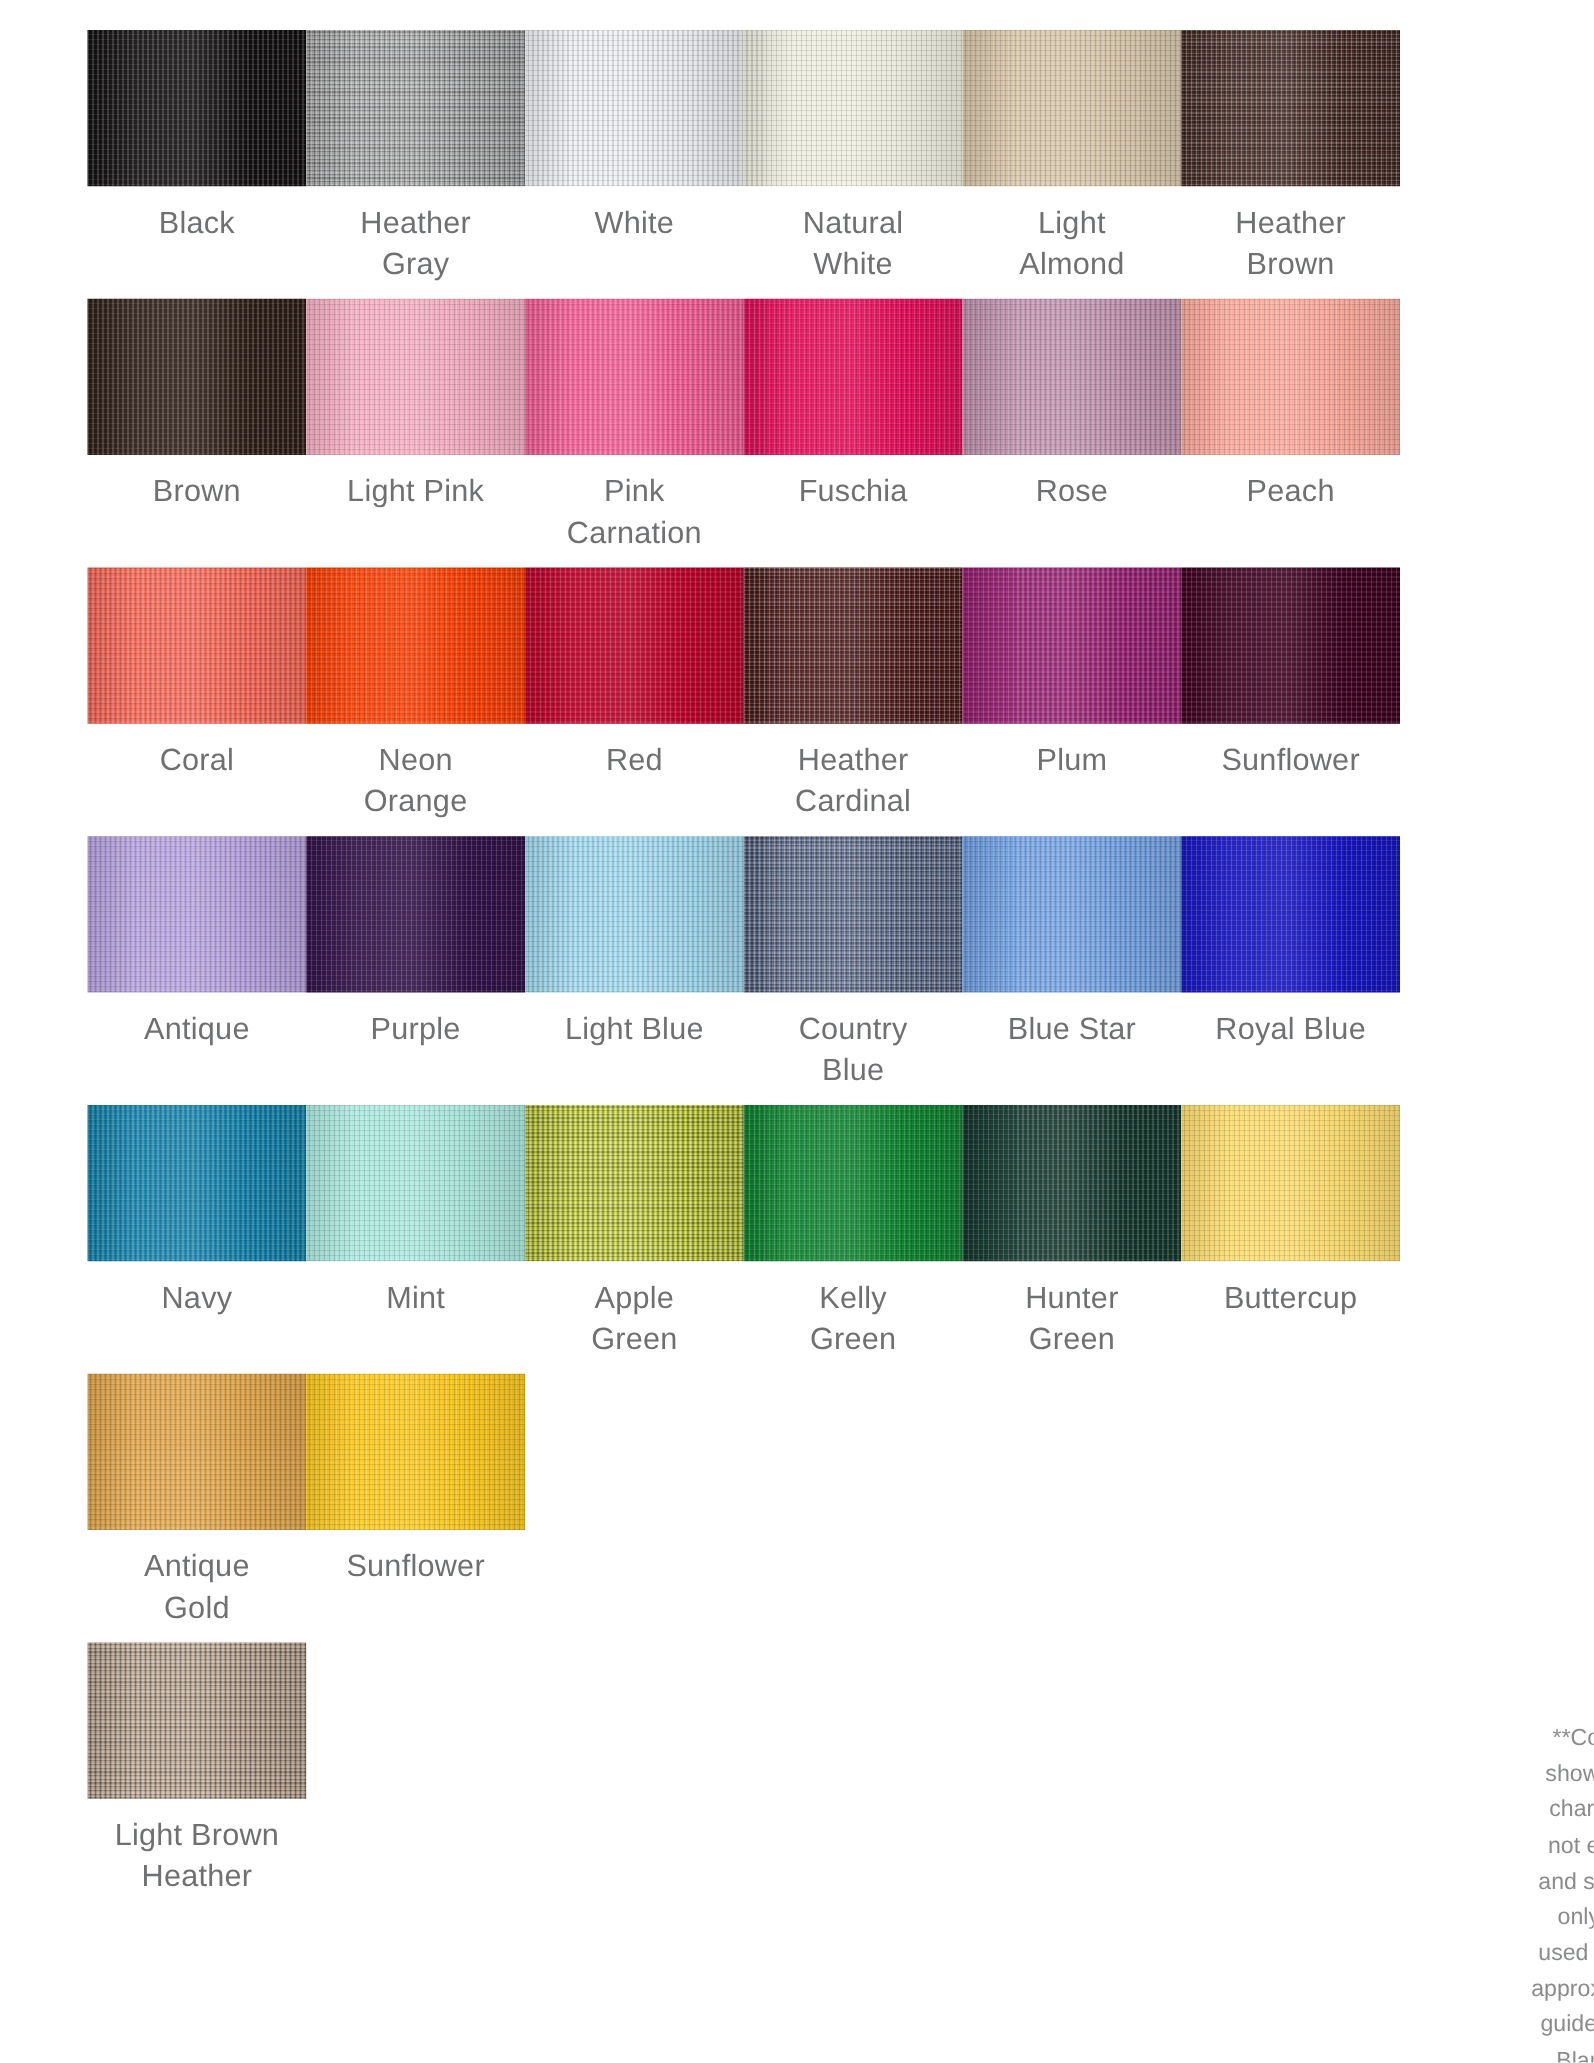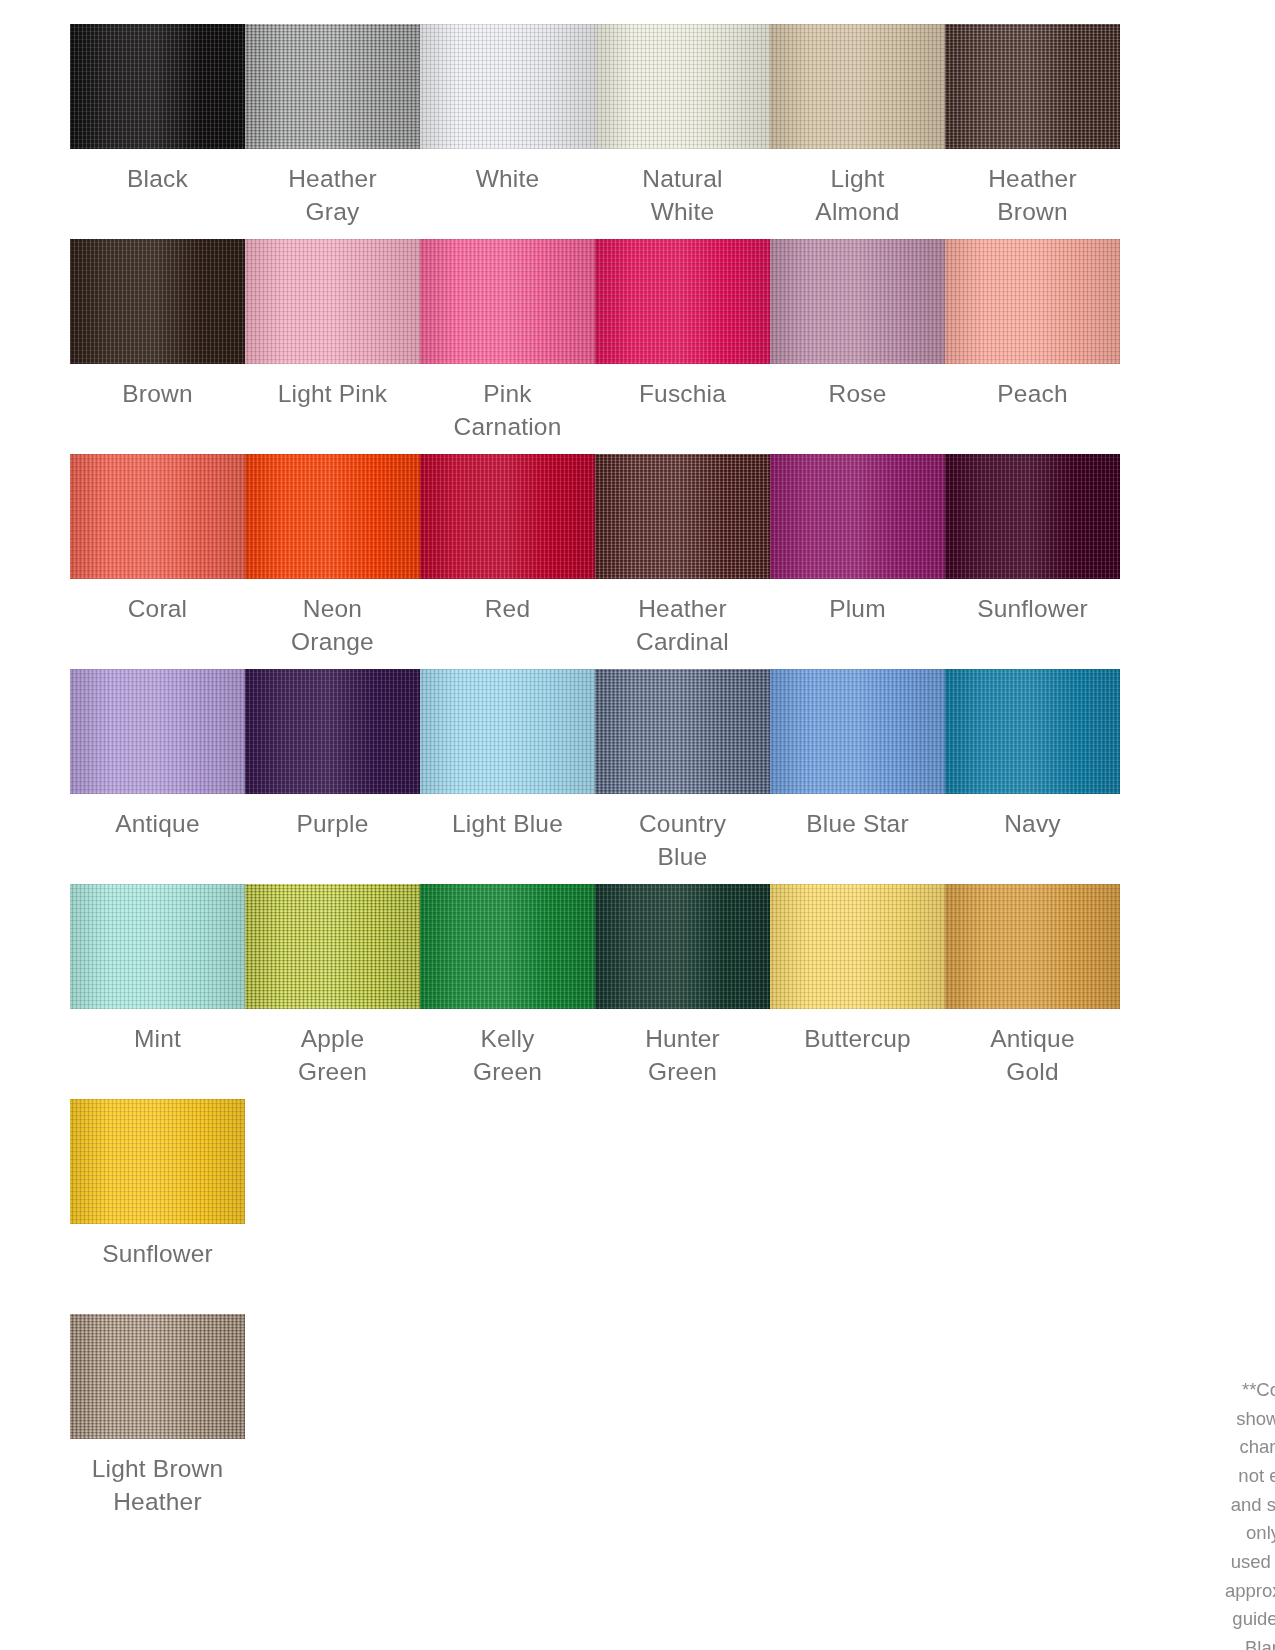--- a/index.html
+++ b/index.html
@@ -233,20 +233,24 @@
       <div class="cell">
         <div class="swatch heather" style="background: rgb(99, 113, 143);"></div>
         <div class="label">Country
 Blue</div>
       </div>
       <div class="cell">
         <div class="swatch" style="background: rgb(110, 158, 224);"></div>
         <div class="label">Blue Star</div>
       </div>
       <div class="cell">
+        <div class="swatch" style="background: rgb(22, 22, 196);"></div>
+        <div class="label">Royal Blue</div>
+      </div>
+      <div class="cell">
         <div class="swatch" style="background: rgb(15, 127, 168);"></div>
         <div class="label">Navy</div>
       </div>
       <div class="cell">
         <div class="swatch" style="background: rgb(171, 233, 223);"></div>
         <div class="label">Mint</div>
       </div>
       <div class="cell">
         <div class="swatch heather" style="background: rgb(200, 213, 64);"></div>
         <div class="label">Apple

